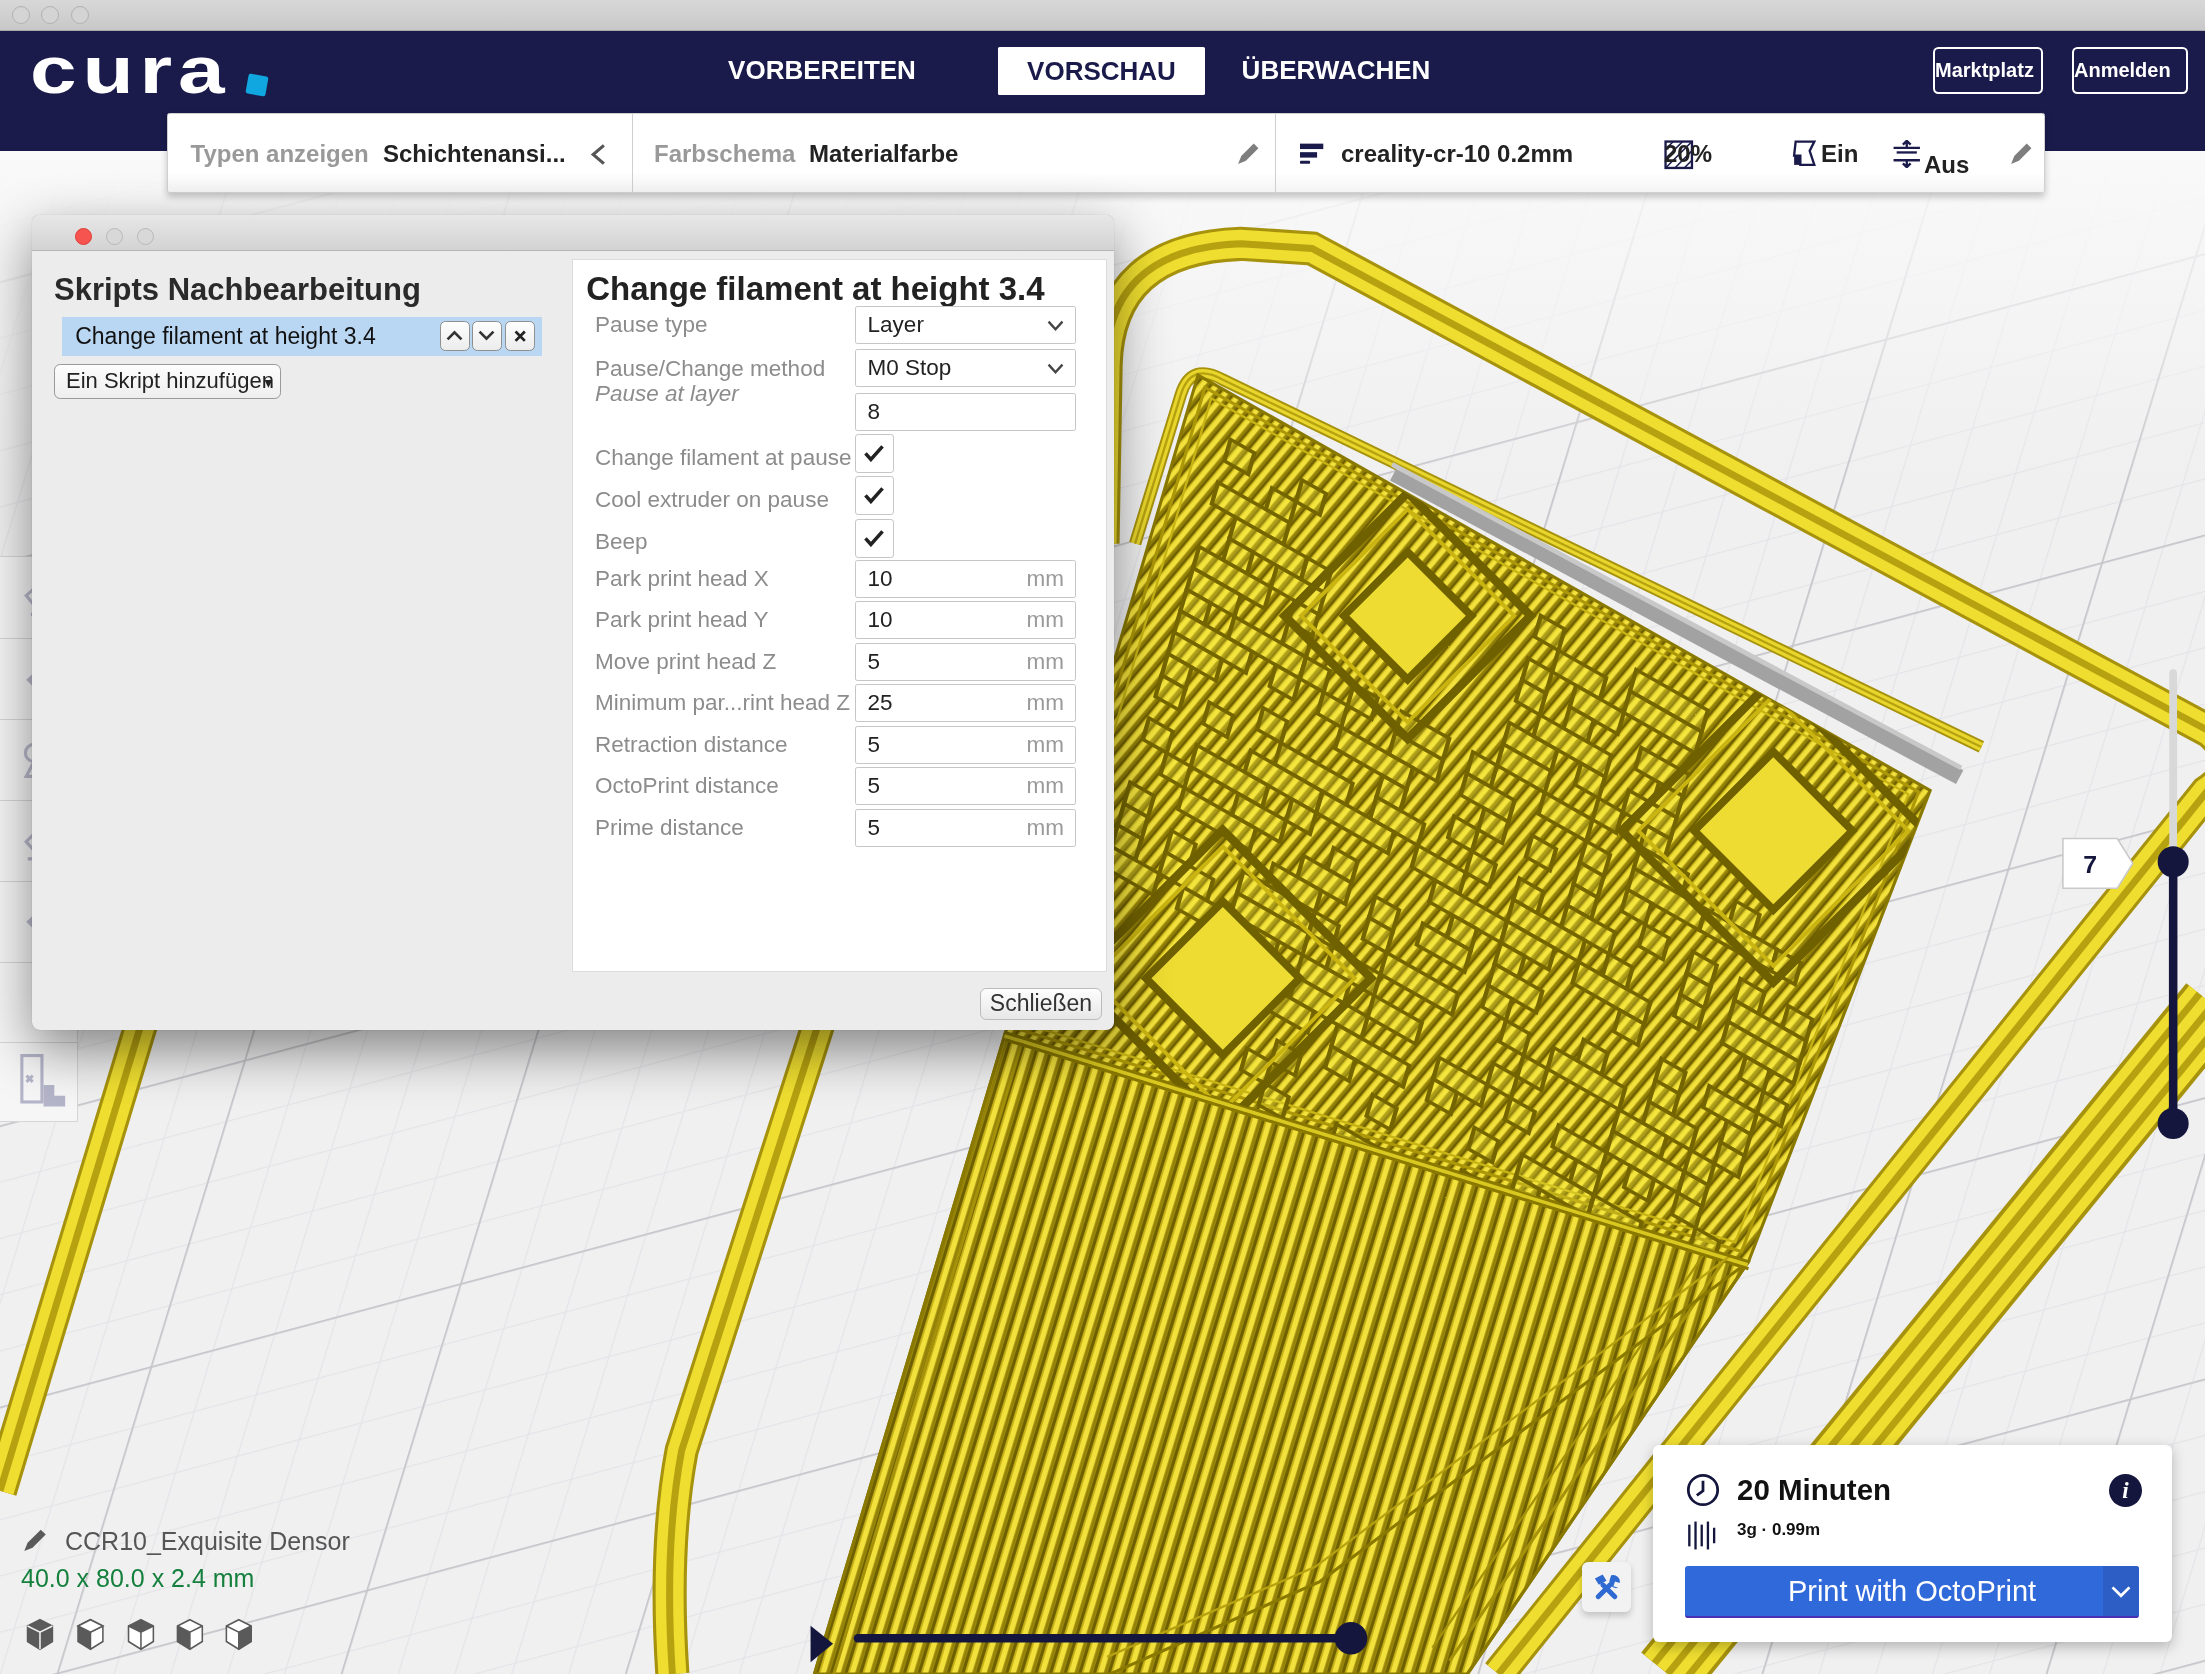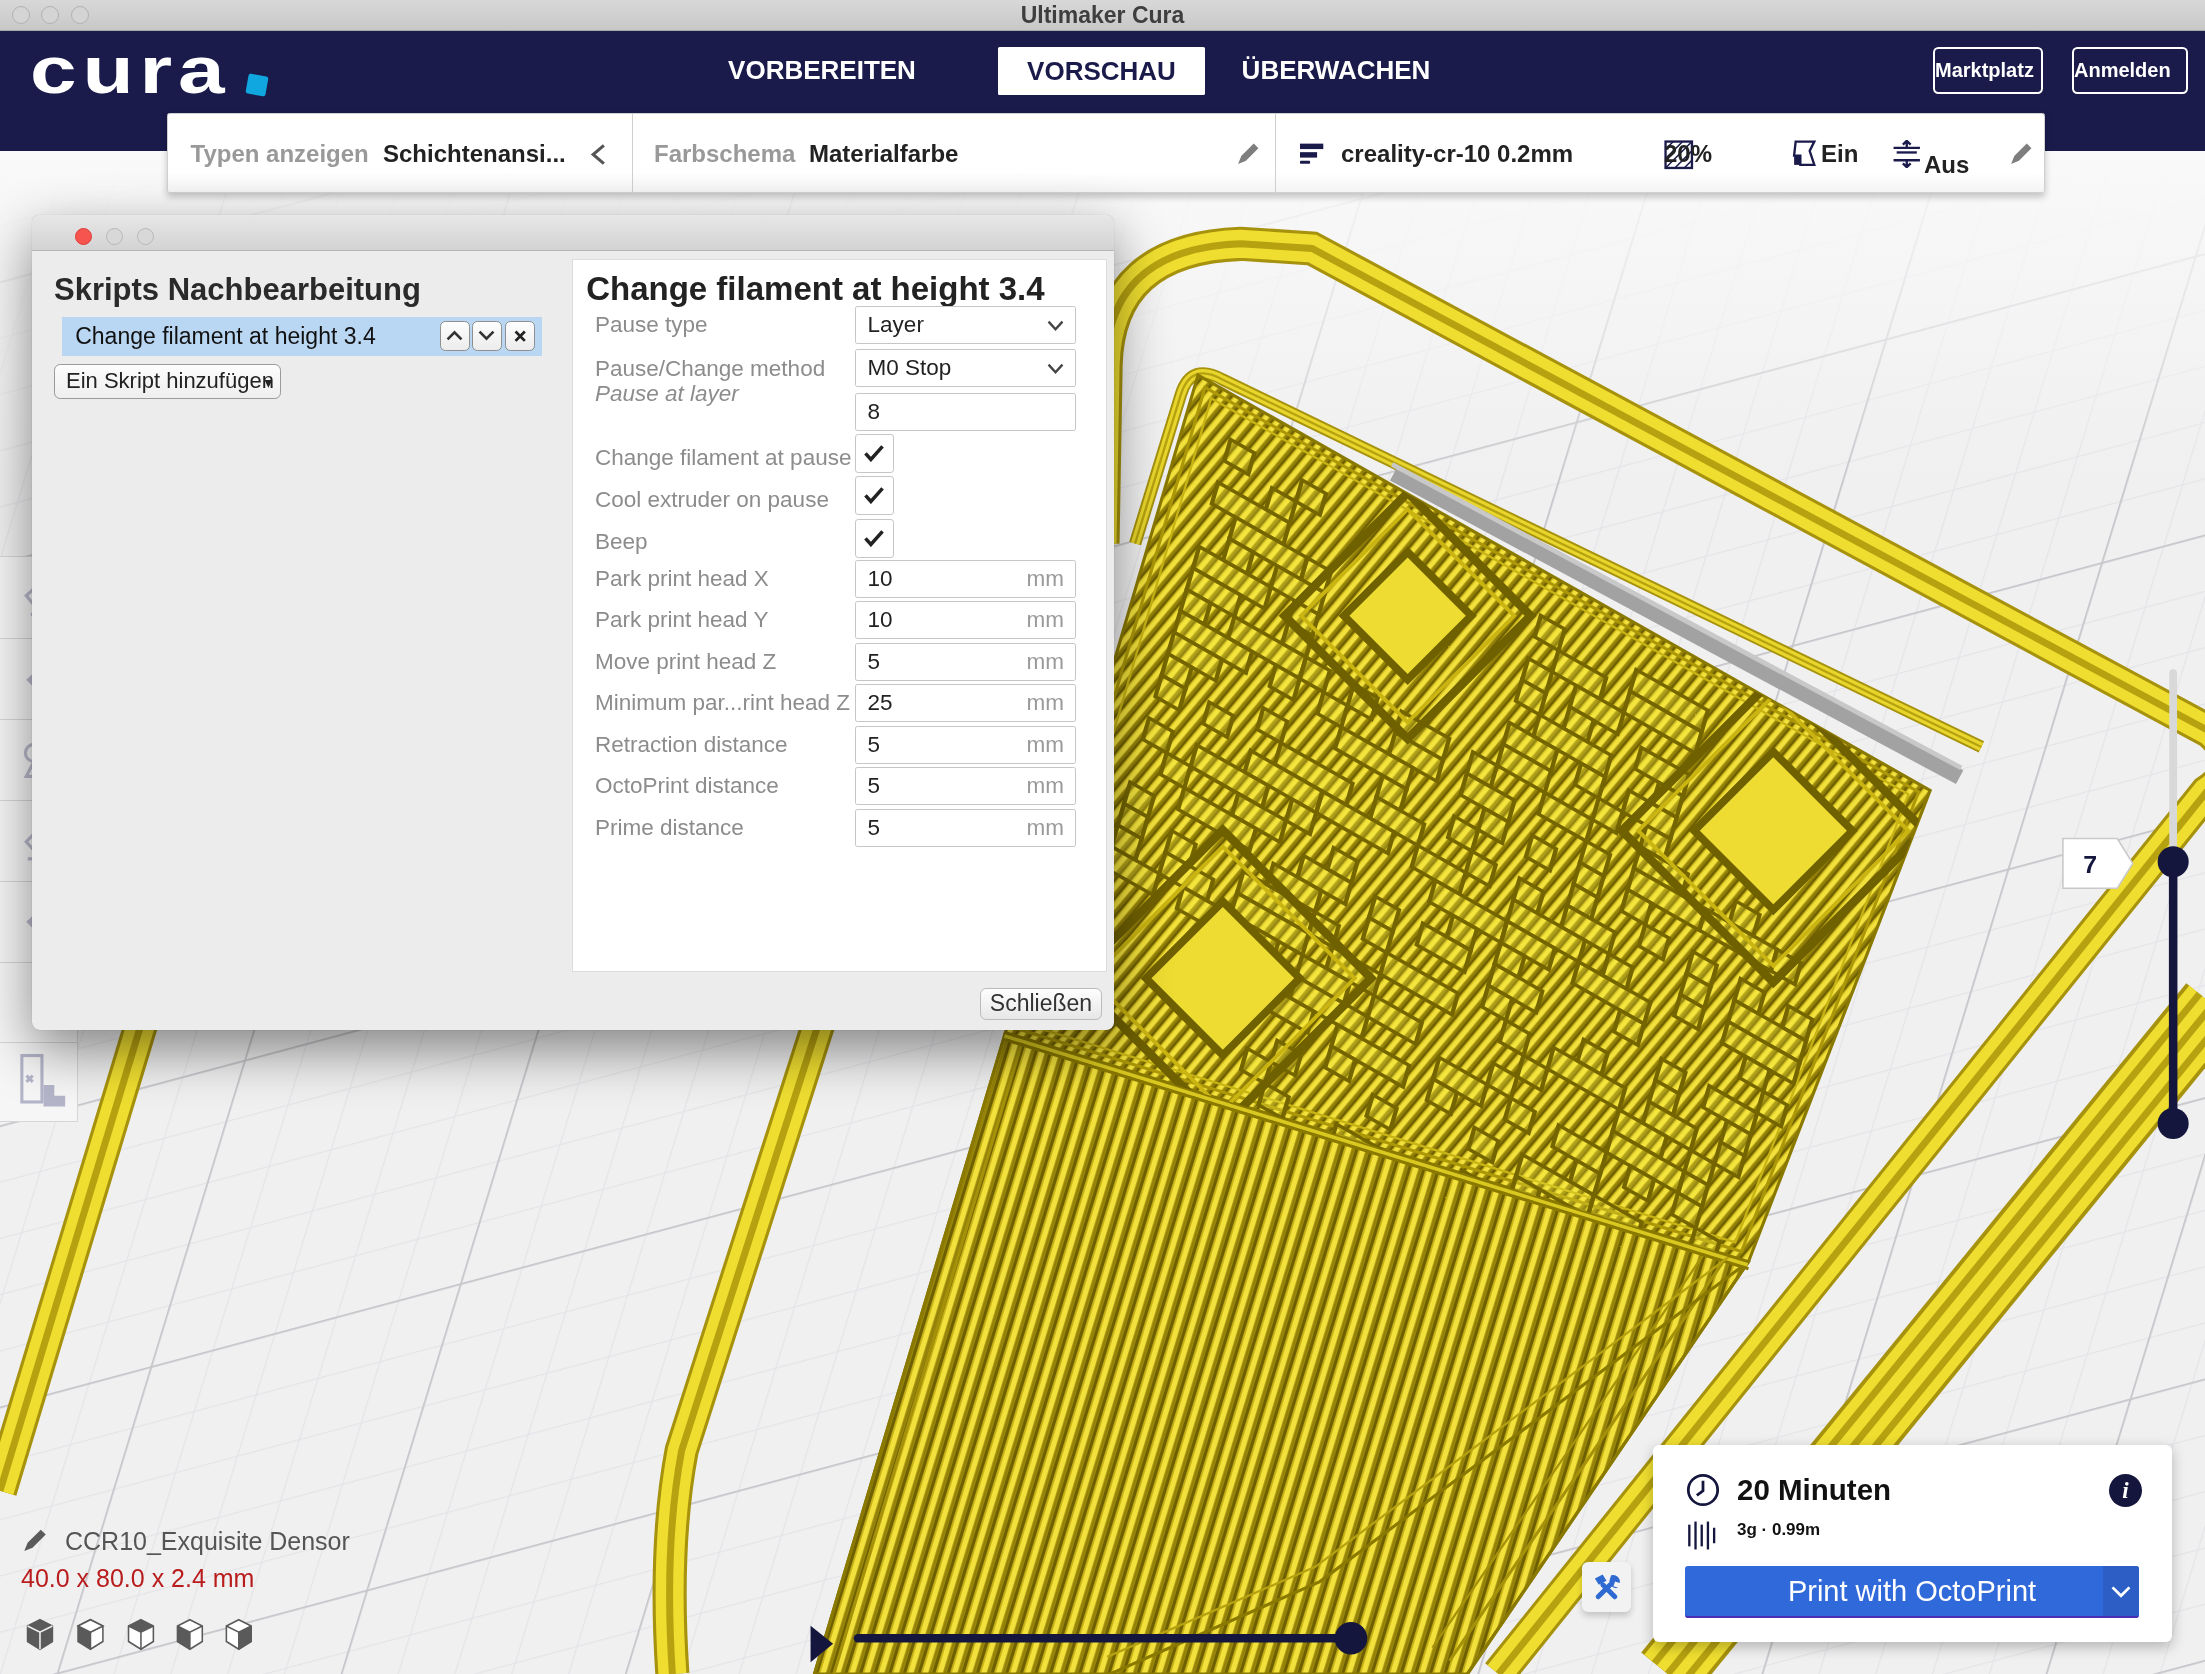--- a/index.html
+++ b/index.html
@@ -317,21 +317,20 @@
 <text x="2692" y="1124" font-size="32" font-weight="bold" fill="#15163e" text-anchor="middle" font-family="Liberation Sans, sans-serif">7</text>
 <path d="M 1044,2094 L 1073,2117 L 1044,2141 Z" fill="#15163e"></path>
 <line x1="1105" y1="2110" x2="1740" y2="2110" stroke="#15163e" stroke-width="11" stroke-linecap="round"></line>
 <circle cx="1740" cy="2110" r="21" fill="#15163e"></circle>
 </svg>
 
 <div class="abs" id="titlebar">
   <div class="tl" style="left:11.6px;"></div>
       <div class="tl" style="left:41px;"></div>
       <div class="tl" style="left:71px;"></div>
-  <div id="titletext">Ultimaker Cura</div>
 </div>
 
 <div class="abs" id="navy">
   <div id="logo">cura</div>
       <div id="logodot"></div>
   <div class="tab" style="left:721px;width:202px;">VORBEREITEN</div>
   <div class="tab" id="tabvorschau">VORSCHAU</div>
   <div class="tab" style="left:1235px;width:202px;">ÜBERWACHEN</div>
   <div class="hbtn" style="left:1933px;width:110px;">Marktplatz</div>
   <div class="hbtn" style="left:2072px;width:116px;">Anmelden</div>
@@ -469,21 +468,21 @@
     <div class="frmlabel" style="top:555px;">Prime distance</div>
     <div class="frminput" style="top:549px;">5<span class="mm">mm</span></div>
   </div>
   <div class="abs" id="closebtn">Schließen</div>
 </div>
 
 <svg class="abs" style="left:21px;top:1528px;" width="26.4" height="26.4" viewBox="0 0 32 32">
       <path d="M4 28 L8 18 L24 2 L30 8 L14 24 Z" fill="#5a5a5a"></path>
     </svg>
 <div class="abs" style="left:65px;top:1527px;font-size:25px;color:#555;">CCR10_Exquisite Densor</div>
-<div class="abs" style="left:21px;top:1564px;font-size:25px;color:#b91c1c;">40.0 x 80.0 x 2.4 mm</div>
+<div class="abs" style="left:21px;top:1564px;font-size:25px;color:#15803d;">40.0 x 80.0 x 2.4 mm</div>
 <svg class="abs" style="left:26px;top:1618px;" width="233" height="33" viewBox="0 0 300 42">
  <g fill="#5a5a5a" stroke="#5a5a5a" stroke-width="2">
   <path d="M18 2 L34 10 L34 30 L18 40 L2 30 L2 10 Z"></path>
         <path d="M2 10 L18 18 L34 10 M18 18 L18 40" stroke="#f1f1f2" fill="none"></path>
  </g>
  <g transform="translate(65,0)">
         <path d="M18 2 L34 10 L34 30 L18 40 L2 30 L2 10 Z" fill="#fff" stroke="#5a5a5a" stroke-width="2"></path>
         <path d="M2 10 L18 18 L34 10 M18 18 L18 40" stroke="#5a5a5a" fill="none" stroke-width="2"></path>
         <path d="M2 10 L18 18 L18 40 L2 30 Z" fill="#5a5a5a"></path>
         <path d="M18 2 L34 10 L18 18 L2 10 Z" fill="#fff" stroke="#5a5a5a" stroke-width="2"></path>

